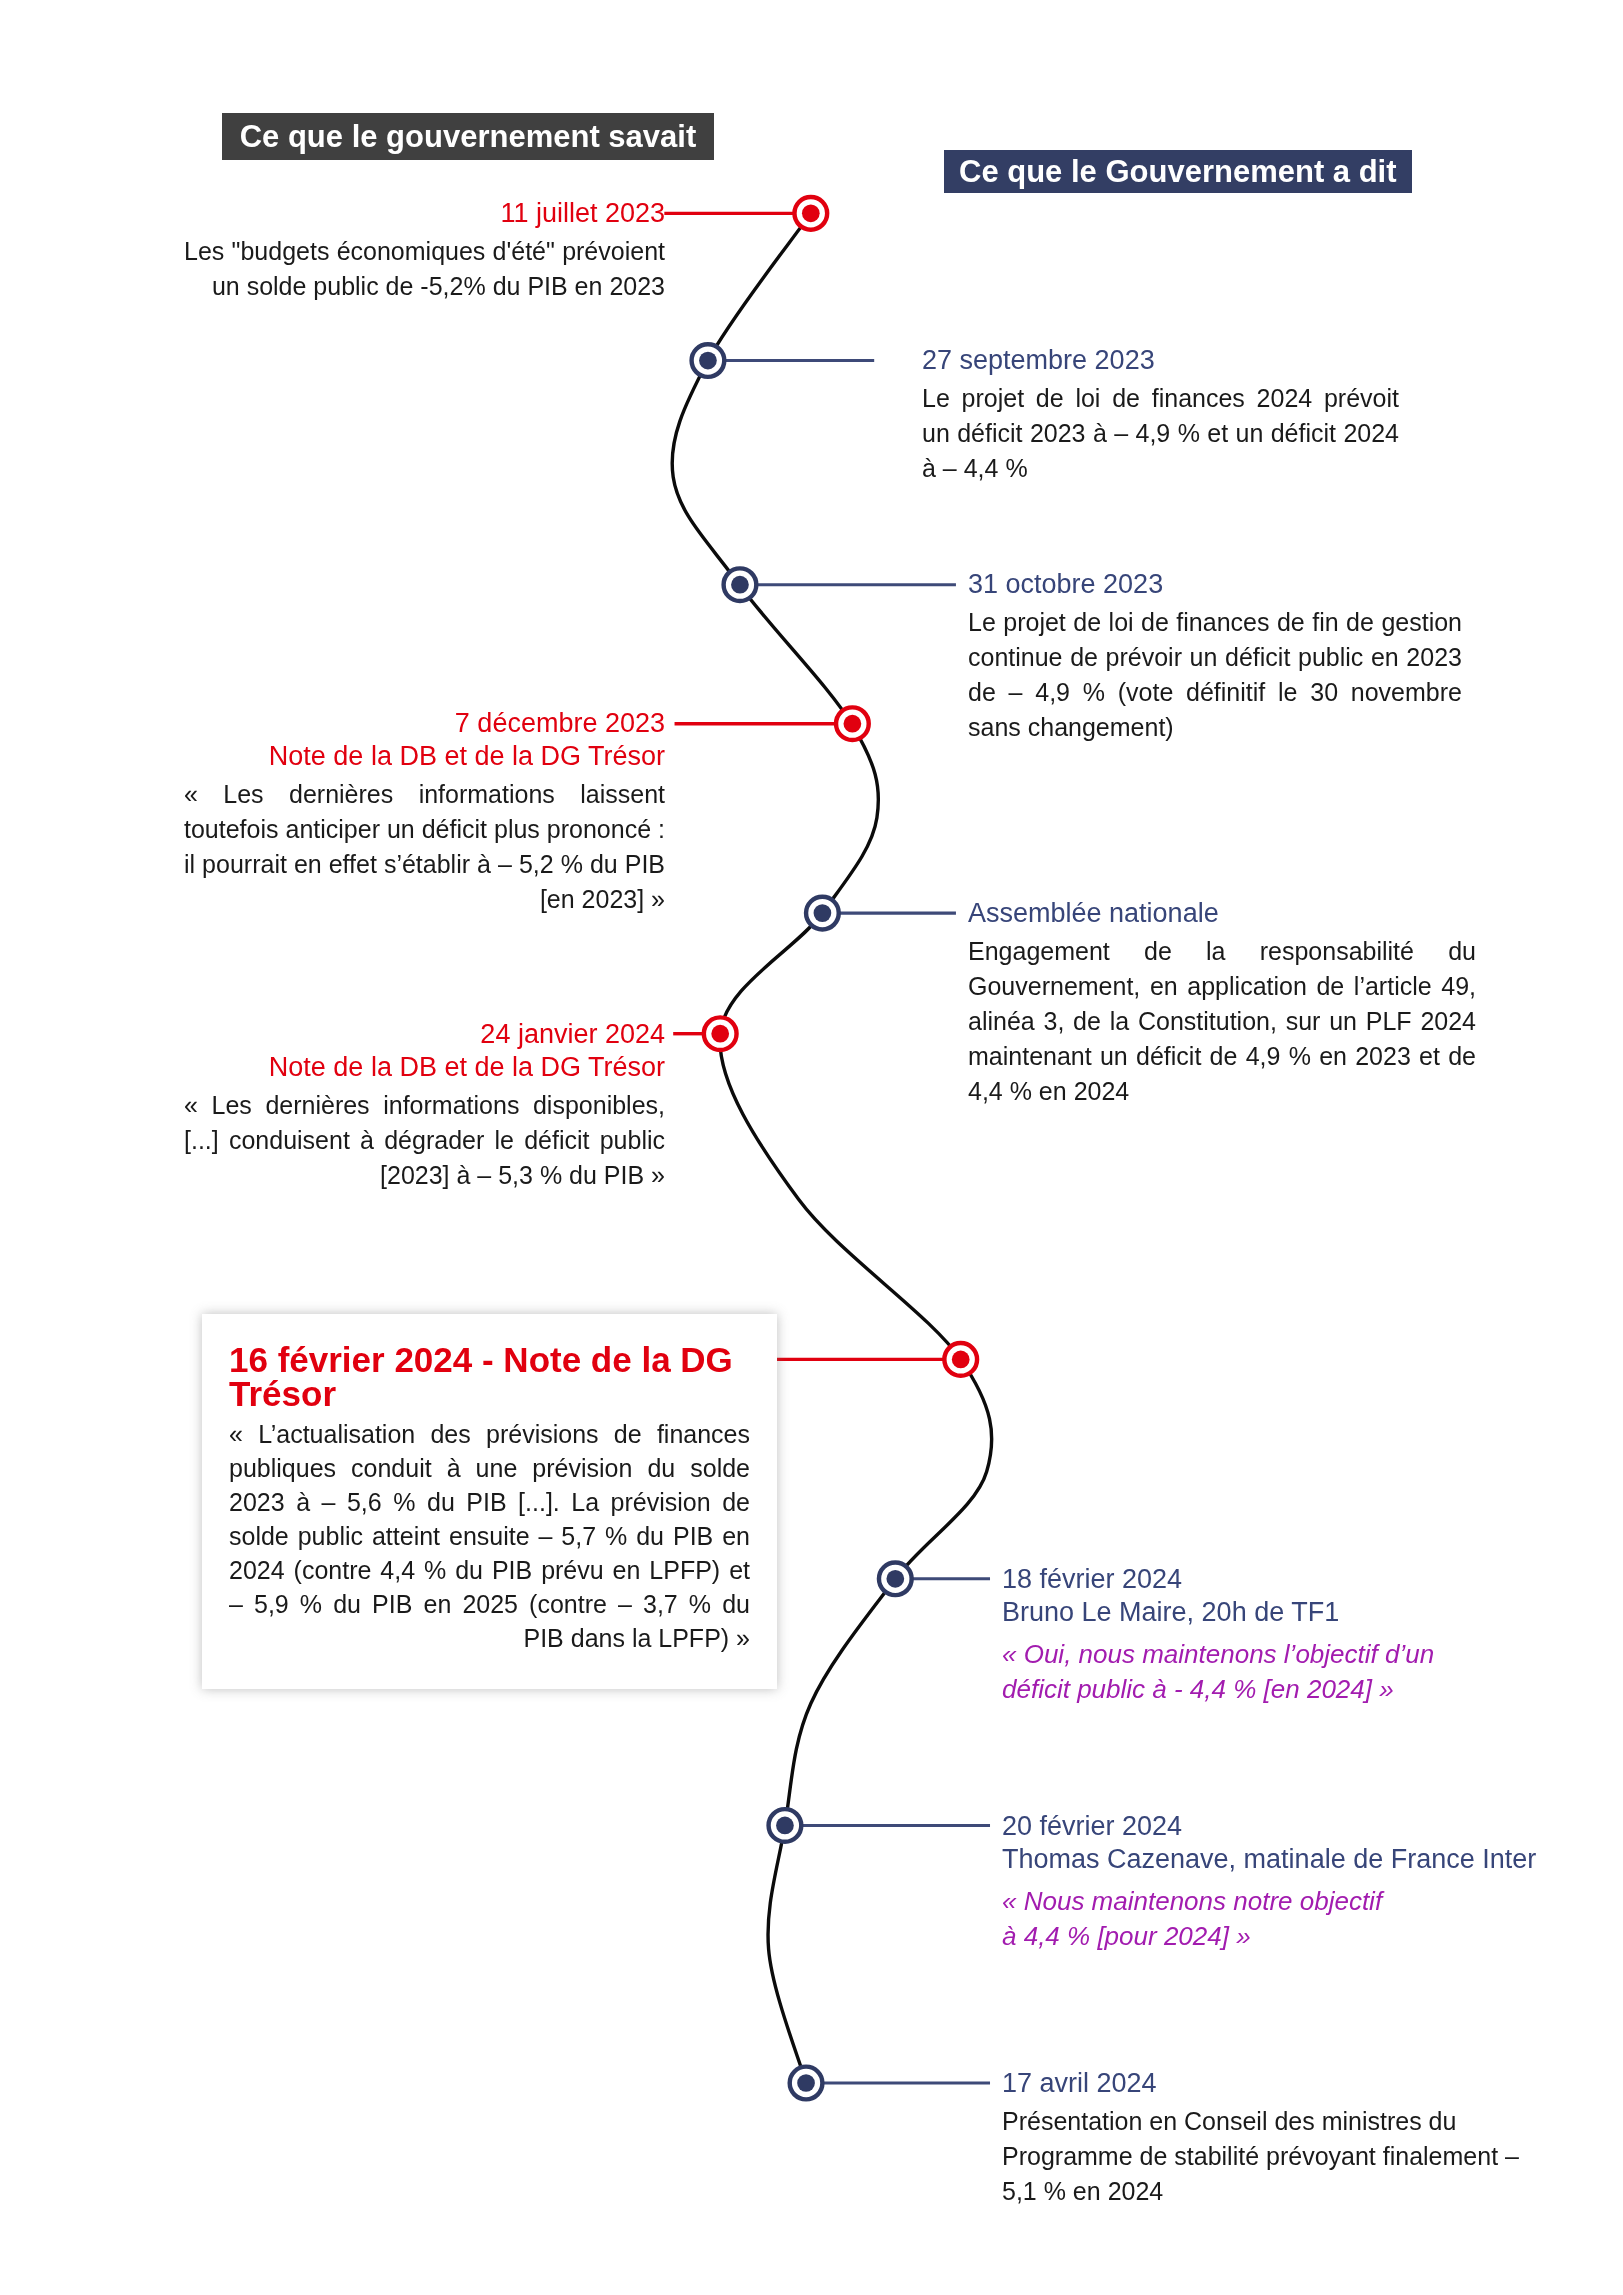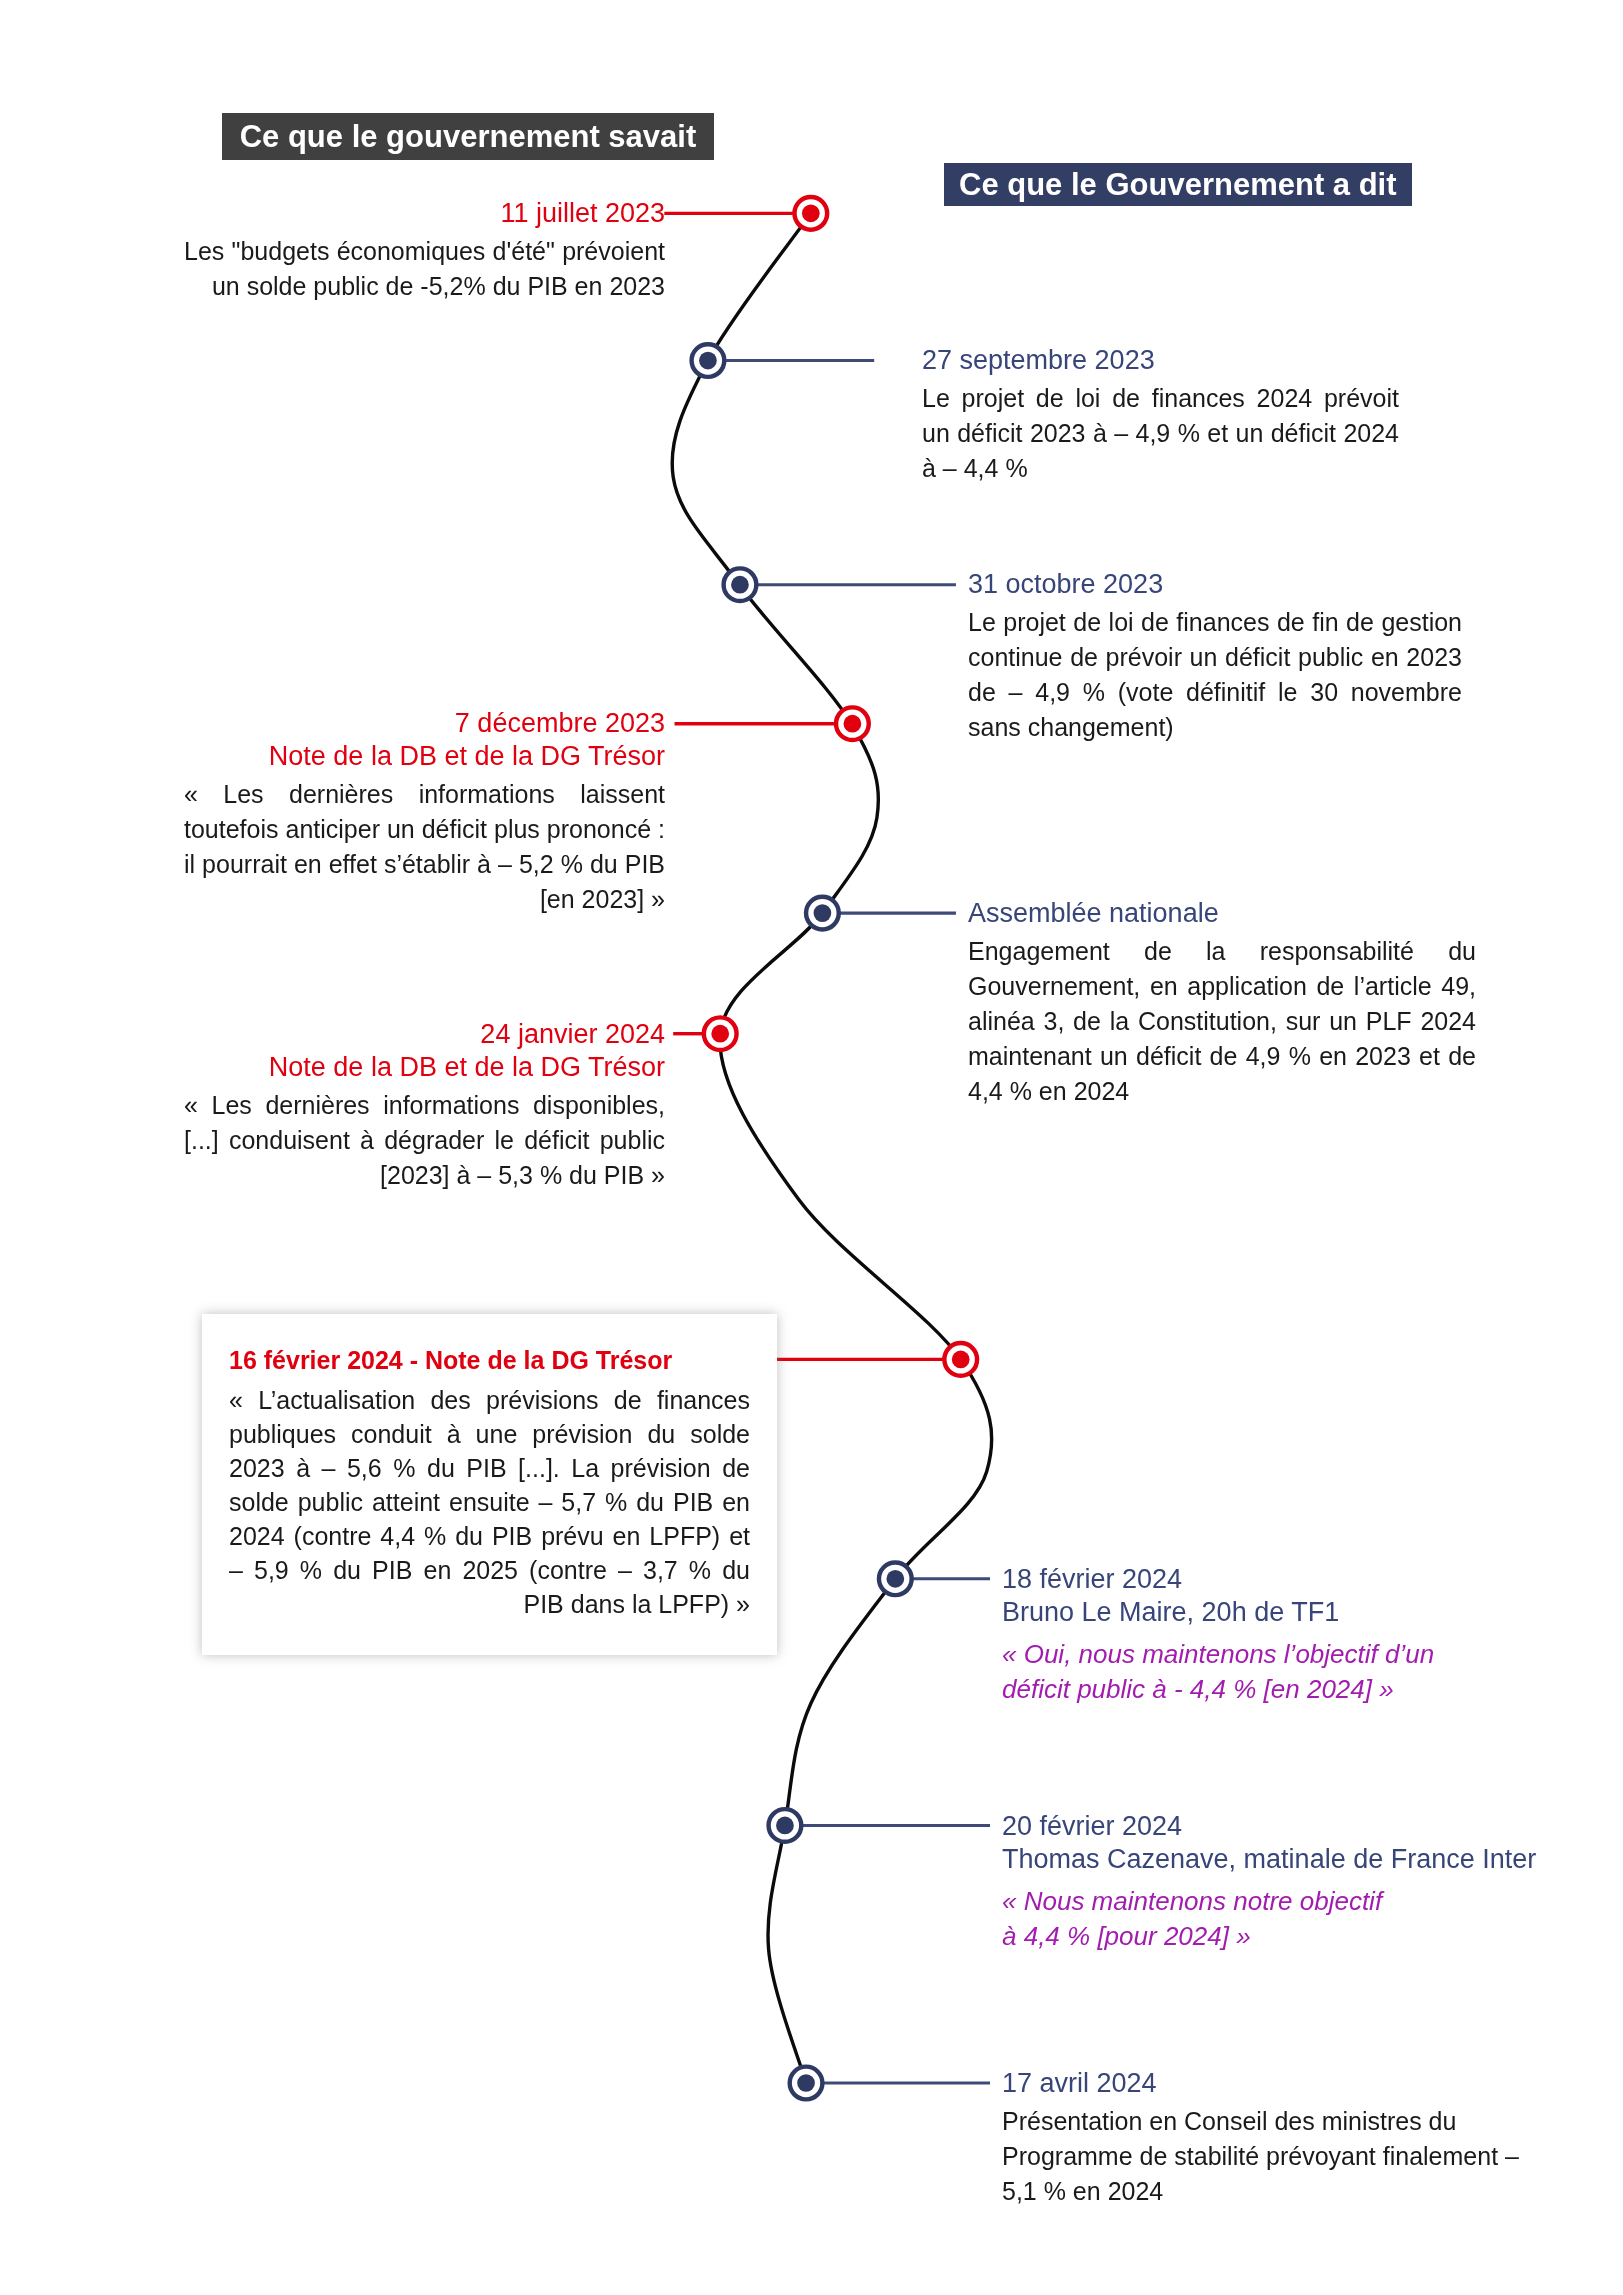--- a/index.html
+++ b/index.html
@@ -6,21 +6,21 @@
   .canvas{
     position:relative;width:1623px;height:2295px;background:#ffffff;
     font-family:"Liberation Sans", sans-serif;overflow:hidden;
   }
   .layer{position:absolute;left:0;top:0;}
   .banner-left{
     position:absolute;left:222px;top:113px;
     background:#404040;color:#ffffff;font-weight:bold;font-size:31px;
     line-height:31px;padding:8.2px 17.7px;white-space:nowrap;
   }
-  .banner-right{position:absolute;left:944px;top:163px;text-align:right;}
+  .banner-right{position:absolute;left:944px;top:150px;text-align:right;}
   .banner-right .bline{
     display:block;width:max-content;background:#333e64;color:#ffffff;
     font-weight:bold;font-size:31px;line-height:31px;padding:6.1px 15px;white-space:nowrap;
   }
   .entry{position:absolute;}
   .entry .date,.entry .subtitle{font-weight:normal;font-size:27px;line-height:33px;}
   .red-t{color:#e1000f;}
   .blue-t{color:#374579;}
   .entry .body{font-size:25px;line-height:35px;color:#1a1a1a;margin-top:4.1px;}
   .entry.left{text-align:right;}
@@ -31,21 +31,21 @@
   .quote{
     font-style:italic;font-size:26px;line-height:35px;color:#a21caf;
     margin-top:8.2px;white-space:pre-line;text-align:left;
   }
   .card{
     position:absolute;left:202px;top:1314px;width:575px;box-sizing:border-box;
     background:#ffffff;box-shadow:0 0 11px rgba(110,110,110,0.45);
     padding:29px 27px 34px 27px;
   }
   .card .card-title{
-    color:#e1000f;font-weight:bold;font-size:25px;line-height:34px;text-align:left;
+    color:#e1000f;font-weight:bold;font-size:35px;line-height:34px;text-align:left;
   }
   .card .body{
     font-size:25px;line-height:34px;color:#1a1a1a;margin-top:5.5px;
     text-align:justify;text-align-last:right;
   }
 </style>
 </head>
 <body>
 
 <div class="canvas">

